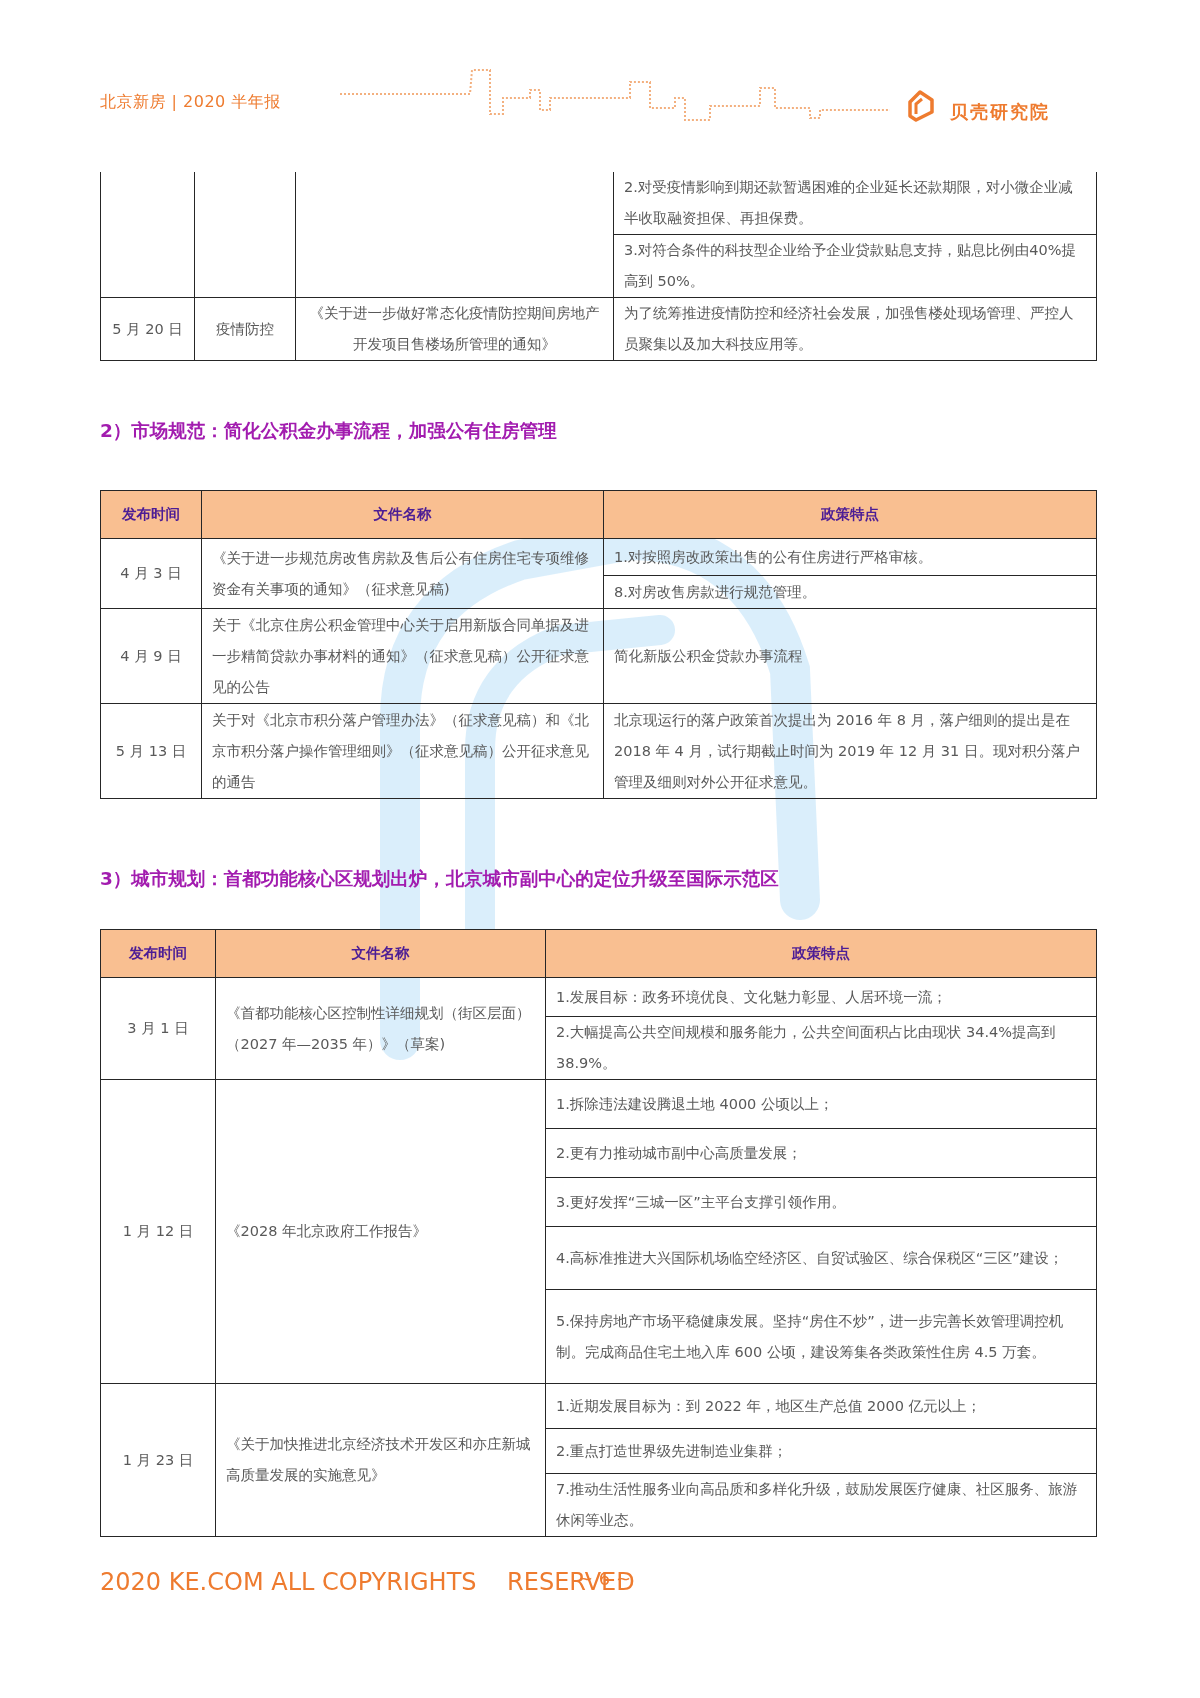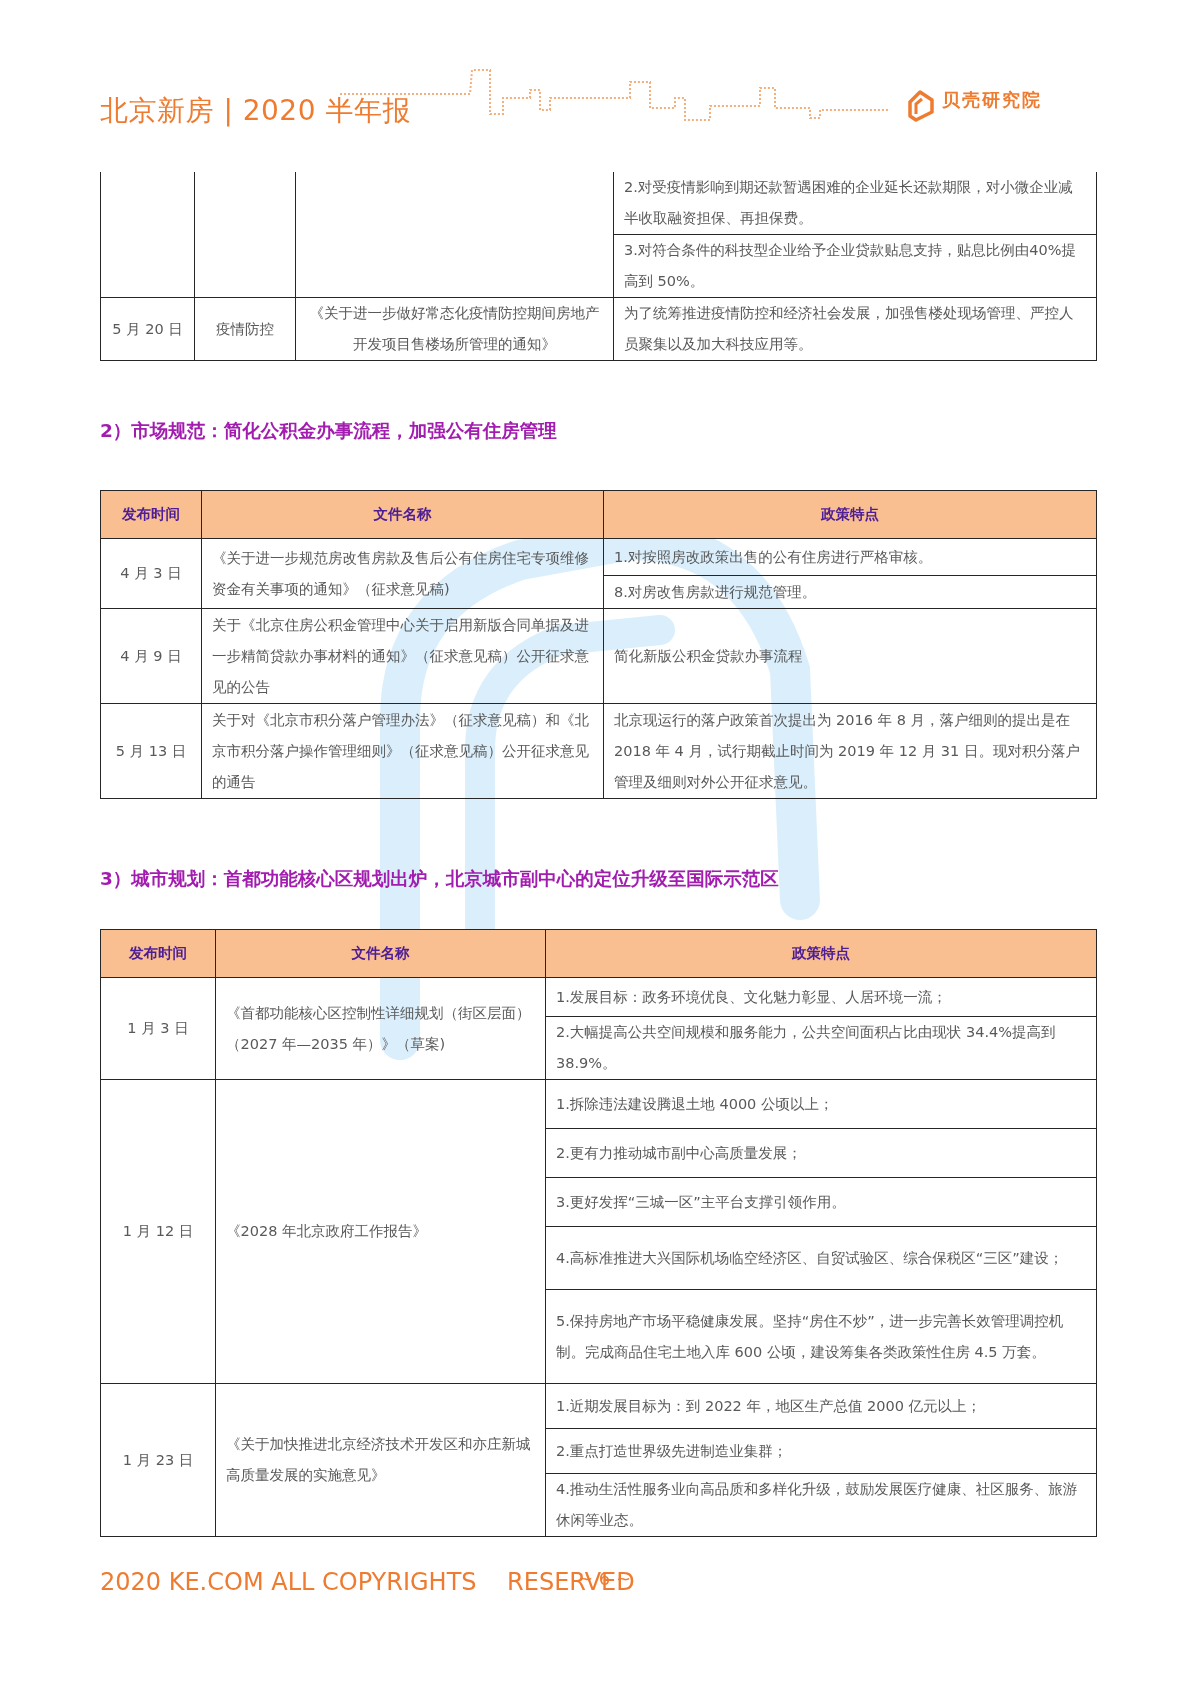--- a/index.html
+++ b/index.html
@@ -1,20 +1,20 @@
 <!DOCTYPE html>
 <html><head>
 <meta charset="utf-8">
 <style>
   html, body { margin: 0; padding: 0; background: #ffffff; }
   body { width: 1200px; height: 1698px; position: relative; overflow: hidden;
          font-family: "DejaVu Sans", "Liberation Sans", sans-serif; color: #595959; }
-  .header-title { position: absolute; left: 100px; top: 92px; font-size: 28px; color: #ee7b2f; letter-spacing: 0.5px; }
+  .header-title { position: absolute; left: 100px; top: 92px; font-size: 16px; color: #ee7b2f; letter-spacing: 0.5px; }
   .skyline { position: absolute; left: 340px; top: 62px; }
-  .logo { position: absolute; left: 902px; top: 88px; display: flex; align-items: flex-start; gap: 4px; }
+  .logo { position: absolute; left: 902px; top: 88px; display: flex; align-items: flex-end; gap: 12px; }
   .logo-text { font-size: 18px; color: #ee7b2f; font-weight: bold; letter-spacing: 2px; }
   .watermark { position: absolute; left: 330px; top: 520px; opacity: 0.22; pointer-events: none; }
   table { position: absolute; border-collapse: collapse; font-size: 14.5px; color: #595959; table-layout: fixed; }
   td, th { border: 1.5px solid #262626; padding: 0 10px; line-height: 31px; vertical-align: middle; }
   th { background: #f9bf91; color: #4c1d95; font-weight: bold; height: 47px; font-size: 14.5px; }
   td.center { text-align: center; }
   .section-title { position: absolute; left: 100px; font-size: 18.5px; font-weight: bold; color: #a21caf; }
   .footer-left { position: absolute; left: 100px; top: 1568px; font-size: 24px; color: #ee7b2f; }
   .footer-page { position: absolute; left: 578px; top: 1568px; font-size: 18px; color: #ee7b2f; }
   .t0 { left: 100px; top: 172px; width: 996px; }
@@ -108,21 +108,21 @@
       <col style="width:551px">
     </colgroup>
   <tbody>
       <tr>
     <th>发布时间</th>
     <th>文件名称</th>
     <th>政策特点</th>
   </tr>
 
   <tr>
-    <td class="center" rowspan="2">1 月 3 日</td>
+    <td class="center" rowspan="2">3 月 1 日</td>
     <td rowspan="2">《首都功能核心区控制性详细规划（街区层面）（2027 年—2035 年）》（草案)</td>
     <td style="height:38px">1.发展目标：政务环境优良、文化魅力彰显、人居环境一流；</td>
   </tr>
   <tr>
     <td style="height:62px">2.大幅提高公共空间规模和服务能力，公共空间面积占比由现状 34.4%提高到 38.9%。</td>
   </tr>
 
   <tr>
     <td class="center" rowspan="5">1 月 12 日</td>
     <td rowspan="5">《2028 年北京政府工作报告》</td>
@@ -143,19 +143,19 @@
 
   <tr>
     <td class="center" rowspan="3">1 月 23 日</td>
     <td rowspan="3">《关于加快推进北京经济技术开发区和亦庄新城高质量发展的实施意见》</td>
     <td style="height:44px">1.近期发展目标为：到 2022 年，地区生产总值 2000 亿元以上；</td>
   </tr>
   <tr>
     <td style="height:44px">2.重点打造世界级先进制造业集群；</td>
   </tr>
   <tr>
-    <td style="height:62px">4.推动生活性服务业向高品质和多样化升级，鼓励发展医疗健康、社区服务、旅游休闲等业态。</td>
+    <td style="height:62px">7.推动生活性服务业向高品质和多样化升级，鼓励发展医疗健康、社区服务、旅游休闲等业态。</td>
   </tr>
 </tbody>
   </table>
 
 <div class="footer-left" style="white-space:pre">2020 KE.COM ALL COPYRIGHTS    RESERVED</div>
 <div class="footer-page">~ 6 ~</div>
 
 </body></html>

